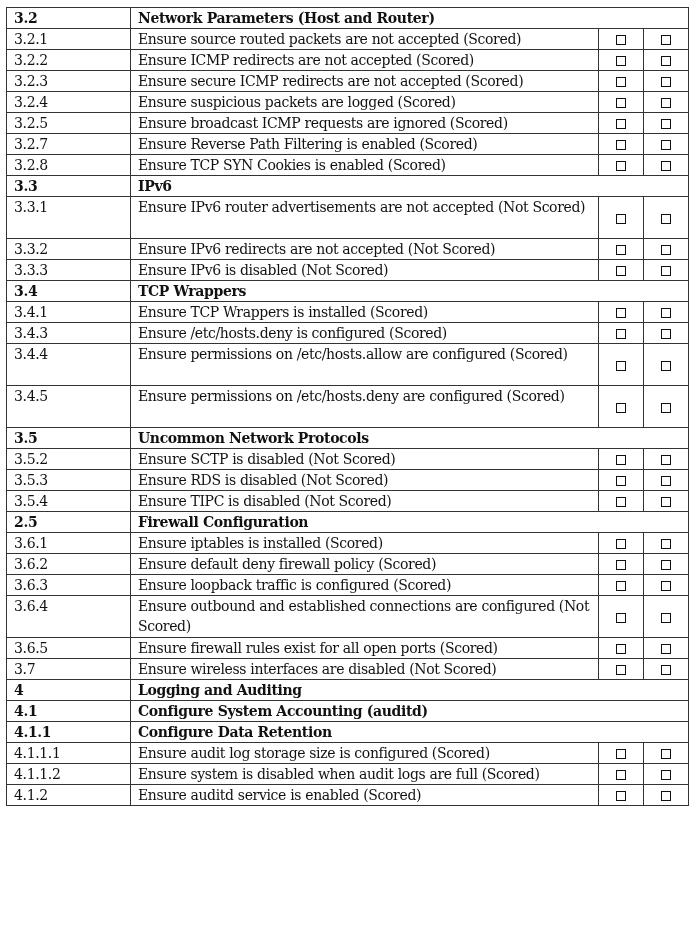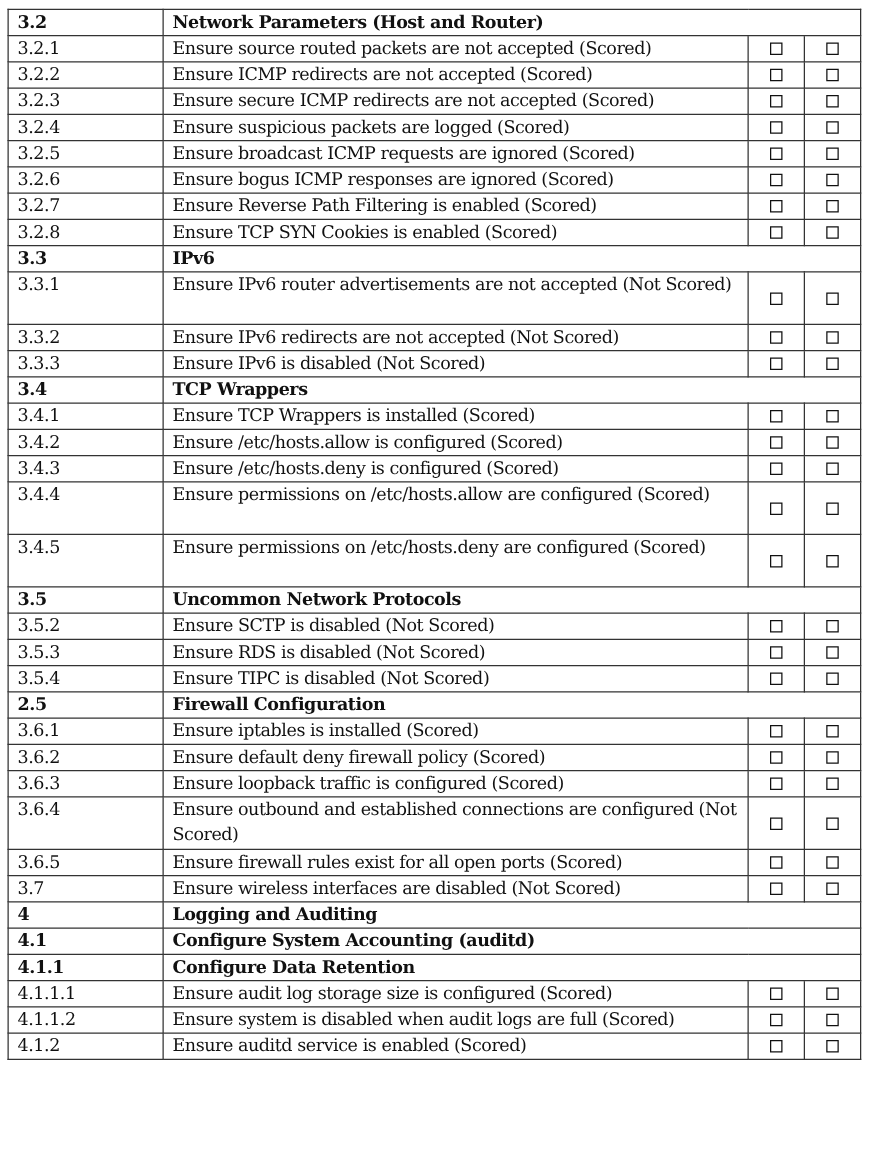--- a/index.html
+++ b/index.html
@@ -85,26 +85,20 @@
         <td class="box"><span class="cb" aria-checked="false"></span></td>
         <td class="box"><span class="cb" aria-checked="false"></span></td>
       </tr>
       <tr class="item">
         <td>3.2.5</td>
         <td>Ensure broadcast ICMP requests are ignored (Scored)</td>
         <td class="box"><span class="cb" aria-checked="false"></span></td>
         <td class="box"><span class="cb" aria-checked="false"></span></td>
       </tr>
       <tr class="item">
-        <td>3.2.6</td>
-        <td>Ensure bogus ICMP responses are ignored (Scored)</td>
-        <td class="box"><span class="cb" aria-checked="false"></span></td>
-        <td class="box"><span class="cb" aria-checked="false"></span></td>
-      </tr>
-      <tr class="item">
         <td>3.2.7</td>
         <td>Ensure Reverse Path Filtering is enabled (Scored)</td>
         <td class="box"><span class="cb" aria-checked="false"></span></td>
         <td class="box"><span class="cb" aria-checked="false"></span></td>
       </tr>
       <tr class="item">
         <td>3.2.8</td>
         <td>Ensure TCP SYN Cookies is enabled (Scored)</td>
         <td class="box"><span class="cb" aria-checked="false"></span></td>
         <td class="box"><span class="cb" aria-checked="false"></span></td>
@@ -131,26 +125,20 @@
         <td class="box"><span class="cb" aria-checked="false"></span></td>
         <td class="box"><span class="cb" aria-checked="false"></span></td>
       </tr>
       <tr class="section">
         <td>3.4</td>
         <td colspan="3">TCP Wrappers</td>
       </tr>
       <tr class="item">
         <td>3.4.1</td>
         <td>Ensure TCP Wrappers is installed (Scored)</td>
-        <td class="box"><span class="cb" aria-checked="false"></span></td>
-        <td class="box"><span class="cb" aria-checked="false"></span></td>
-      </tr>
-      <tr class="item">
-        <td>3.4.2</td>
-        <td>Ensure /etc/hosts.allow is configured (Scored)</td>
         <td class="box"><span class="cb" aria-checked="false"></span></td>
         <td class="box"><span class="cb" aria-checked="false"></span></td>
       </tr>
       <tr class="item">
         <td>3.4.3</td>
         <td>Ensure /etc/hosts.deny is configured (Scored)</td>
         <td class="box"><span class="cb" aria-checked="false"></span></td>
         <td class="box"><span class="cb" aria-checked="false"></span></td>
       </tr>
       <tr class="item tall">

